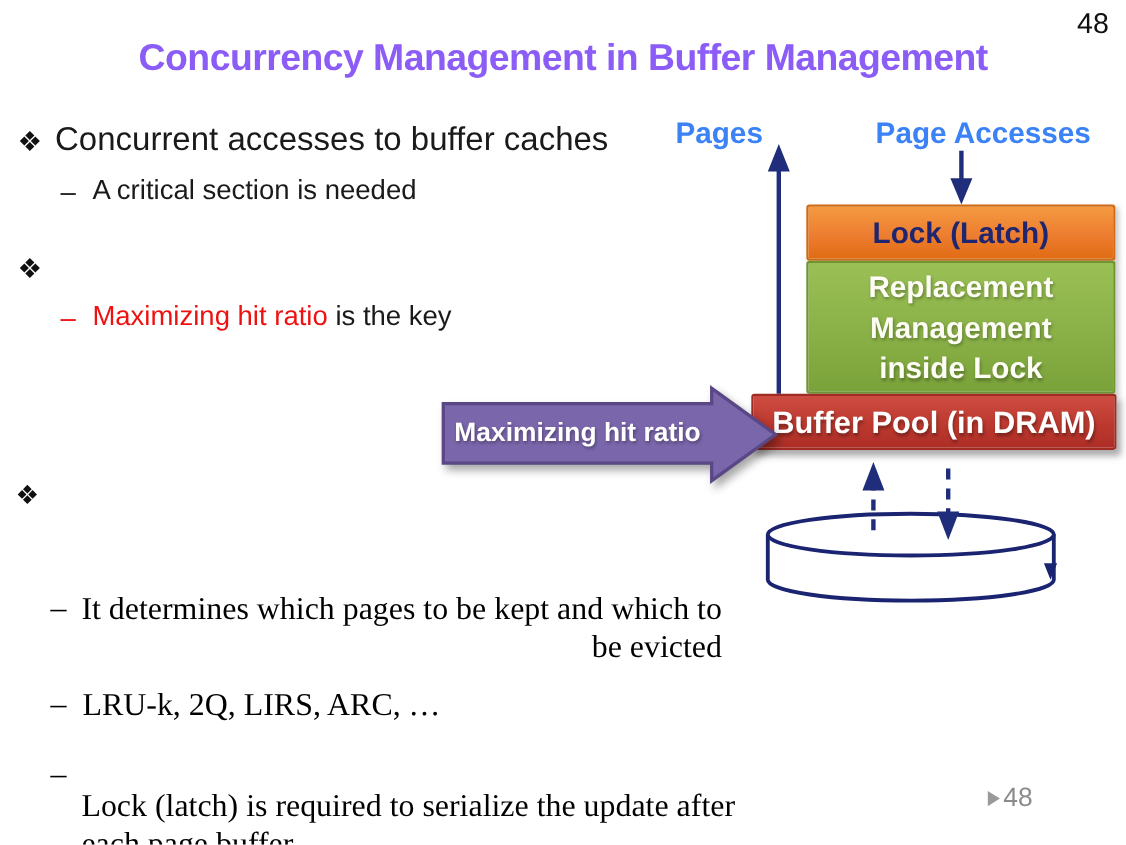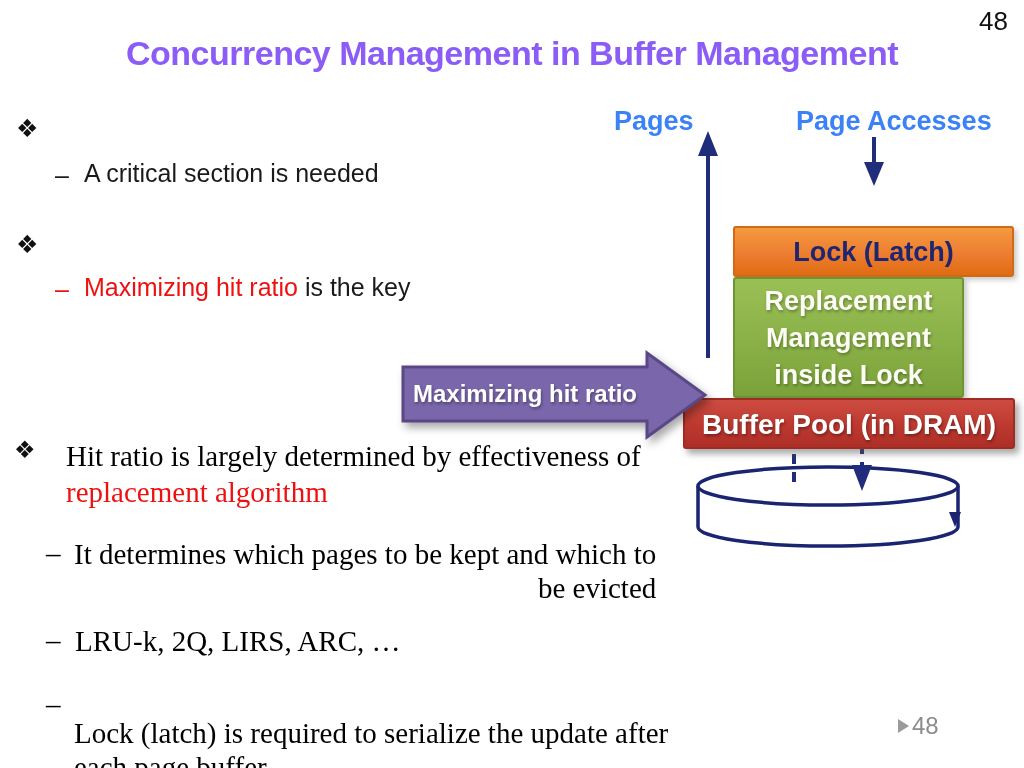--- a/index.html
+++ b/index.html
@@ -37,26 +37,26 @@
   .s3c{left:74px;top:688px;font-size:29px;line-height:34px;white-space:nowrap;margin-top:28px;}
 
   
   .diag-label{position:absolute;font-weight:bold;font-size:27px;color:#3b82f6;white-space:nowrap;}
   .pages-label{left:614px;top:106px;}
   .pa-label{left:796px;top:106px;}
   .disk-label{left:758px;top:510px;width:140px;text-align:center;}
 
   
   .box{position:absolute;box-sizing:border-box;text-align:center;font-weight:bold;
-       border-radius:3px;margin-top:40px;}
+       border-radius:3px;}
   .lock-box{left:733px;top:186px;width:281px;height:51px;line-height:49px;
        background:linear-gradient(180deg,#f49a40 0%,#ed7d31 55%,#e06c12 100%);
        border:2px solid #d06a15;color:#1f256e;font-size:27px;
        box-shadow:3px 3px 5px rgba(110,110,110,0.35);}
-  .repl-box{left:733px;top:237px;width:231px;height:121px;padding-top:4px;
+  .repl-box{left:733px;top:237px;width:281px;height:121px;padding-top:4px;
        background:linear-gradient(180deg,#9abf55 0%,#89b147 55%,#7aa23a 100%);
        border:2px solid #6f9434;color:#fdfdf5;font-size:27px;line-height:37px;
        text-shadow:1px 2px 3px rgba(0,0,0,0.30);
        box-shadow:3px 3px 5px rgba(110,110,110,0.35);}
   .pool-box{left:683px;top:358px;width:332px;height:51px;line-height:49px;
        background:linear-gradient(180deg,#cd4c42 0%,#bd392f 55%,#ad2e26 100%);
        border:2px solid #9e2b24;color:#ffffff;font-size:28px;
        text-shadow:1px 2px 3px rgba(0,0,0,0.35);
        box-shadow:4px 5px 6px rgba(90,90,90,0.5);z-index:2;}
 
@@ -75,34 +75,31 @@
 </style>
 </head>
 <body>
 
 <div id="slide">
 
   <div class="page-num">48</div>
   <h1 class="title">Concurrency Management in Buffer Management</h1>
 
   <span class="abs diamond m1">❖</span>
+  <span class="abs t1">Concurrent accesses to buffer caches</span>
 
   <span class="abs d1">–</span>
   <span class="abs s1">A critical section is needed</span>
 
   <span class="abs diamond m2">❖</span>
 
   <span class="abs d2">–</span>
   <span class="abs s2"><span class="hl">Maximizing hit ratio</span><span> is the key</span></span>
 
   <span class="abs diamond m3">❖</span>
-  <div class="abs serif t3">
-    <div>Hit ratio is largely determined by effectiveness of</div>
-    <div class="hl">replacement algorithm</div>
-  </div>
 
   <span class="abs serif d3a">–</span>
   <div class="abs serif s3a">
     <div>It determines which pages to be kept and which to</div>
     <div>be evicted</div>
   </div>
 
   <span class="abs serif d3b">–</span>
   <div class="abs serif s3b">
     <div>LRU-k, 2Q, LIRS, ARC, …</div>

